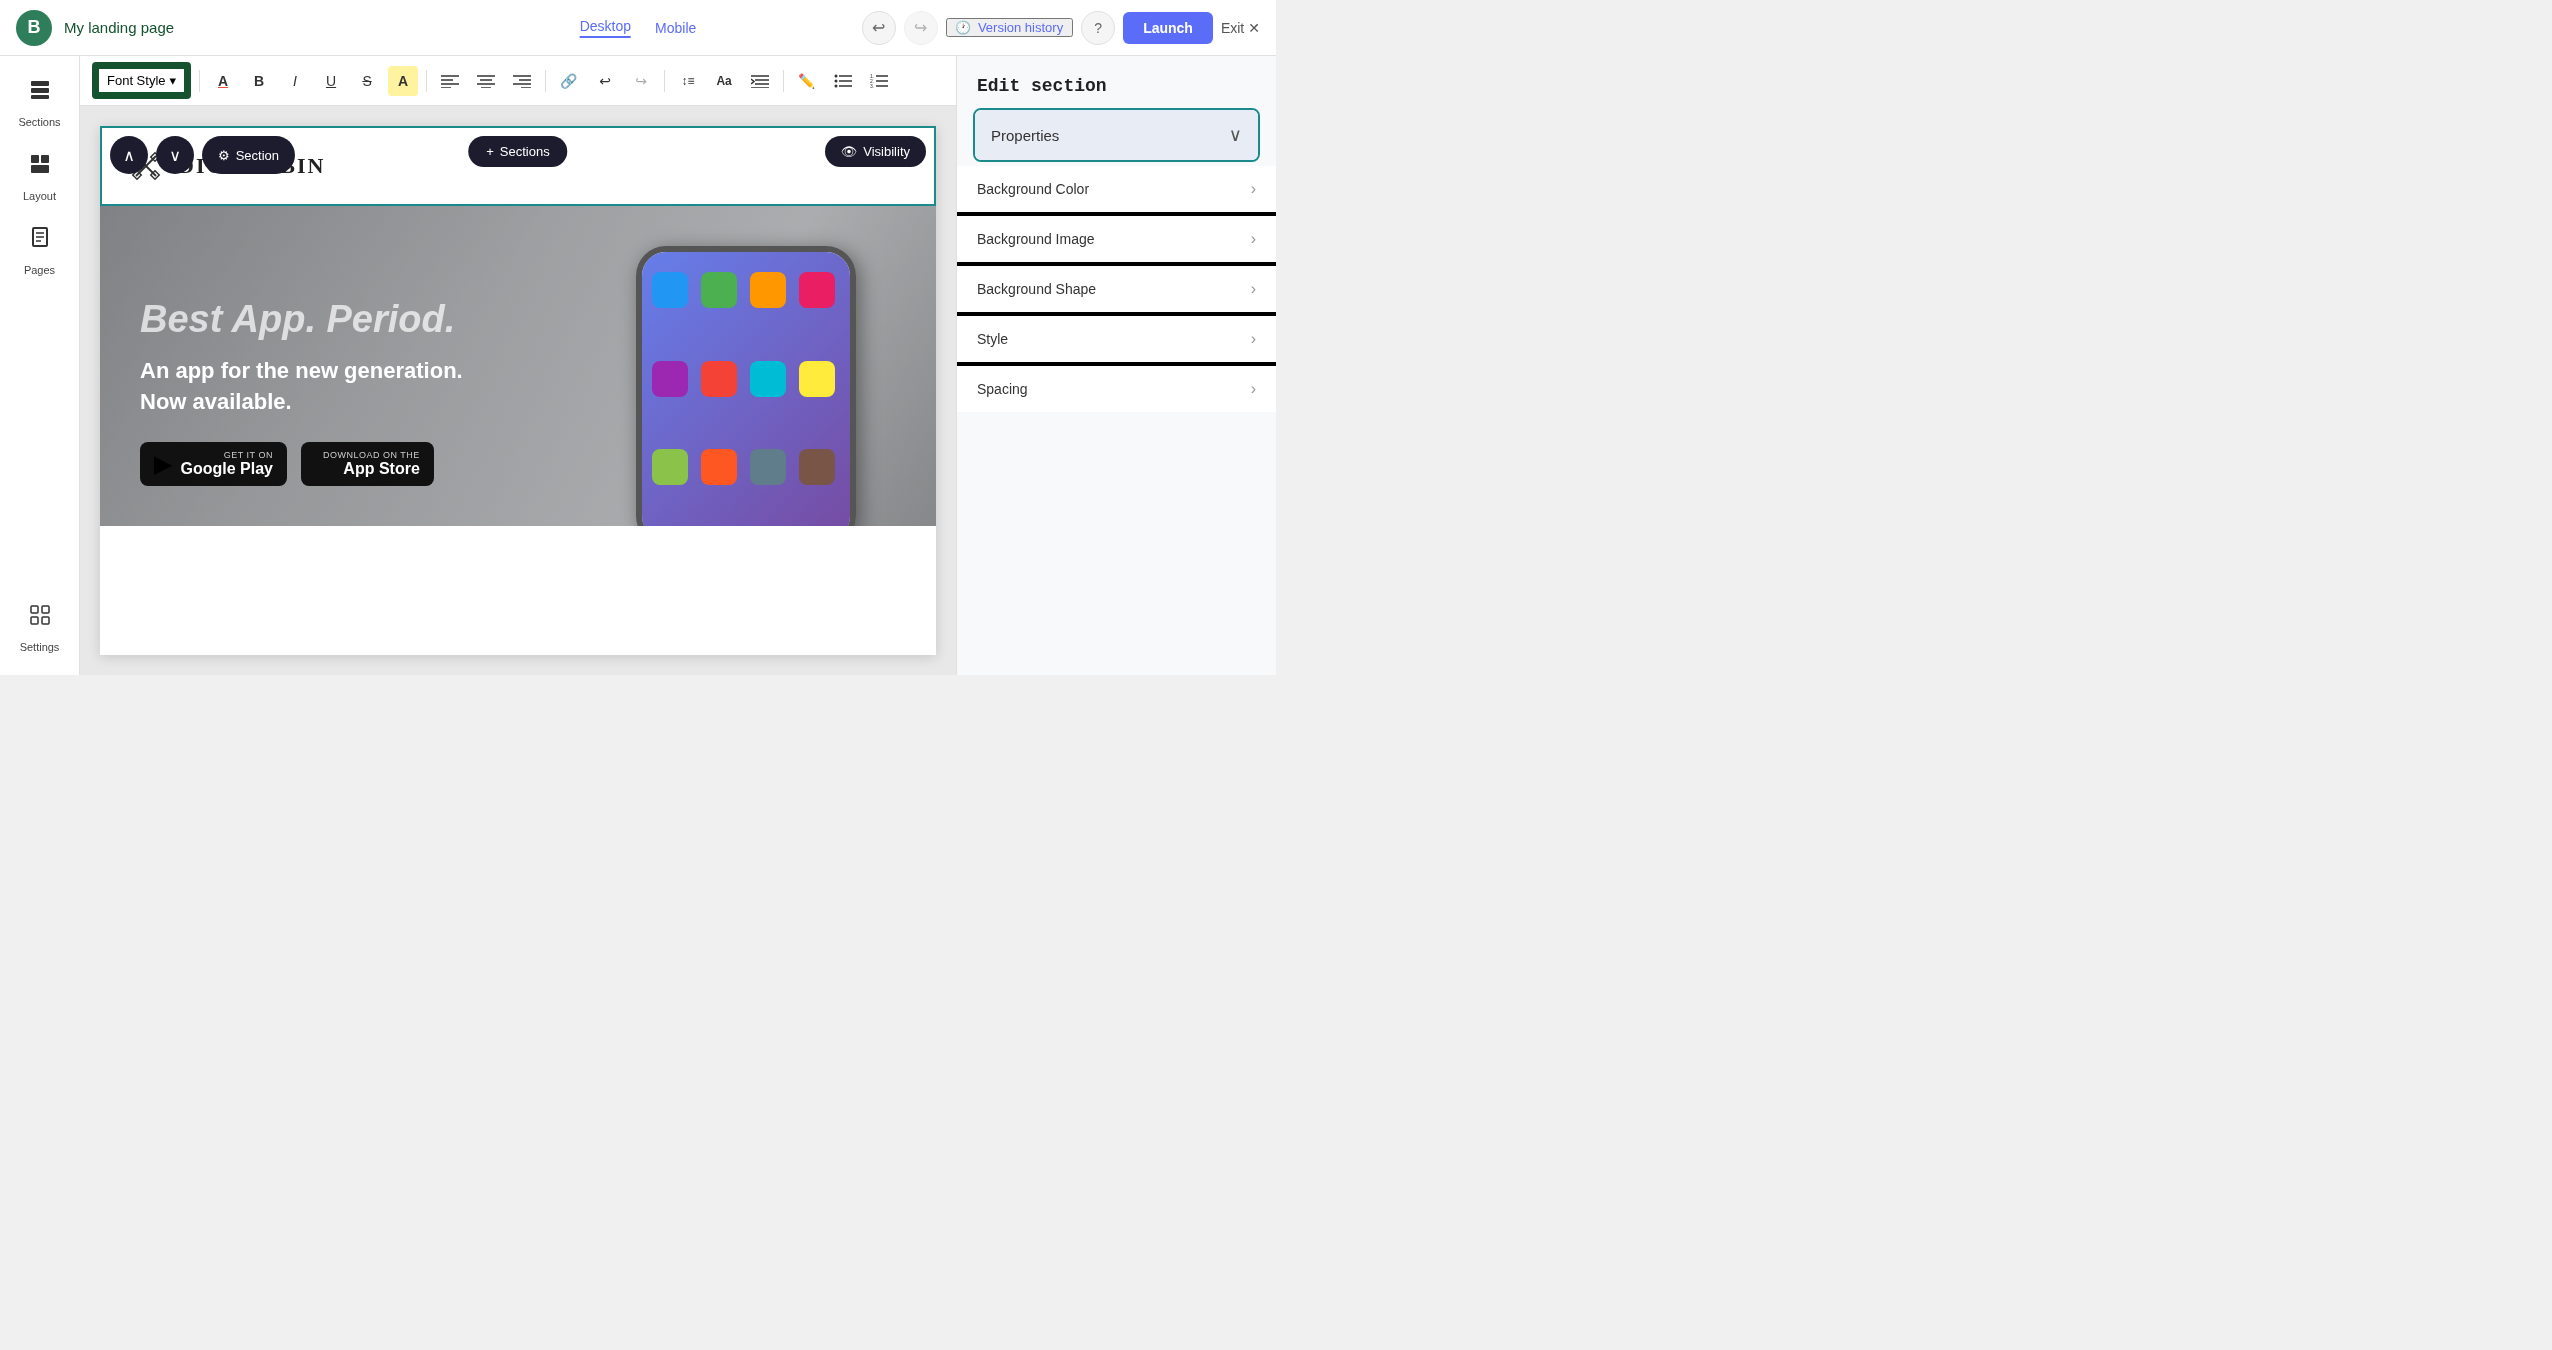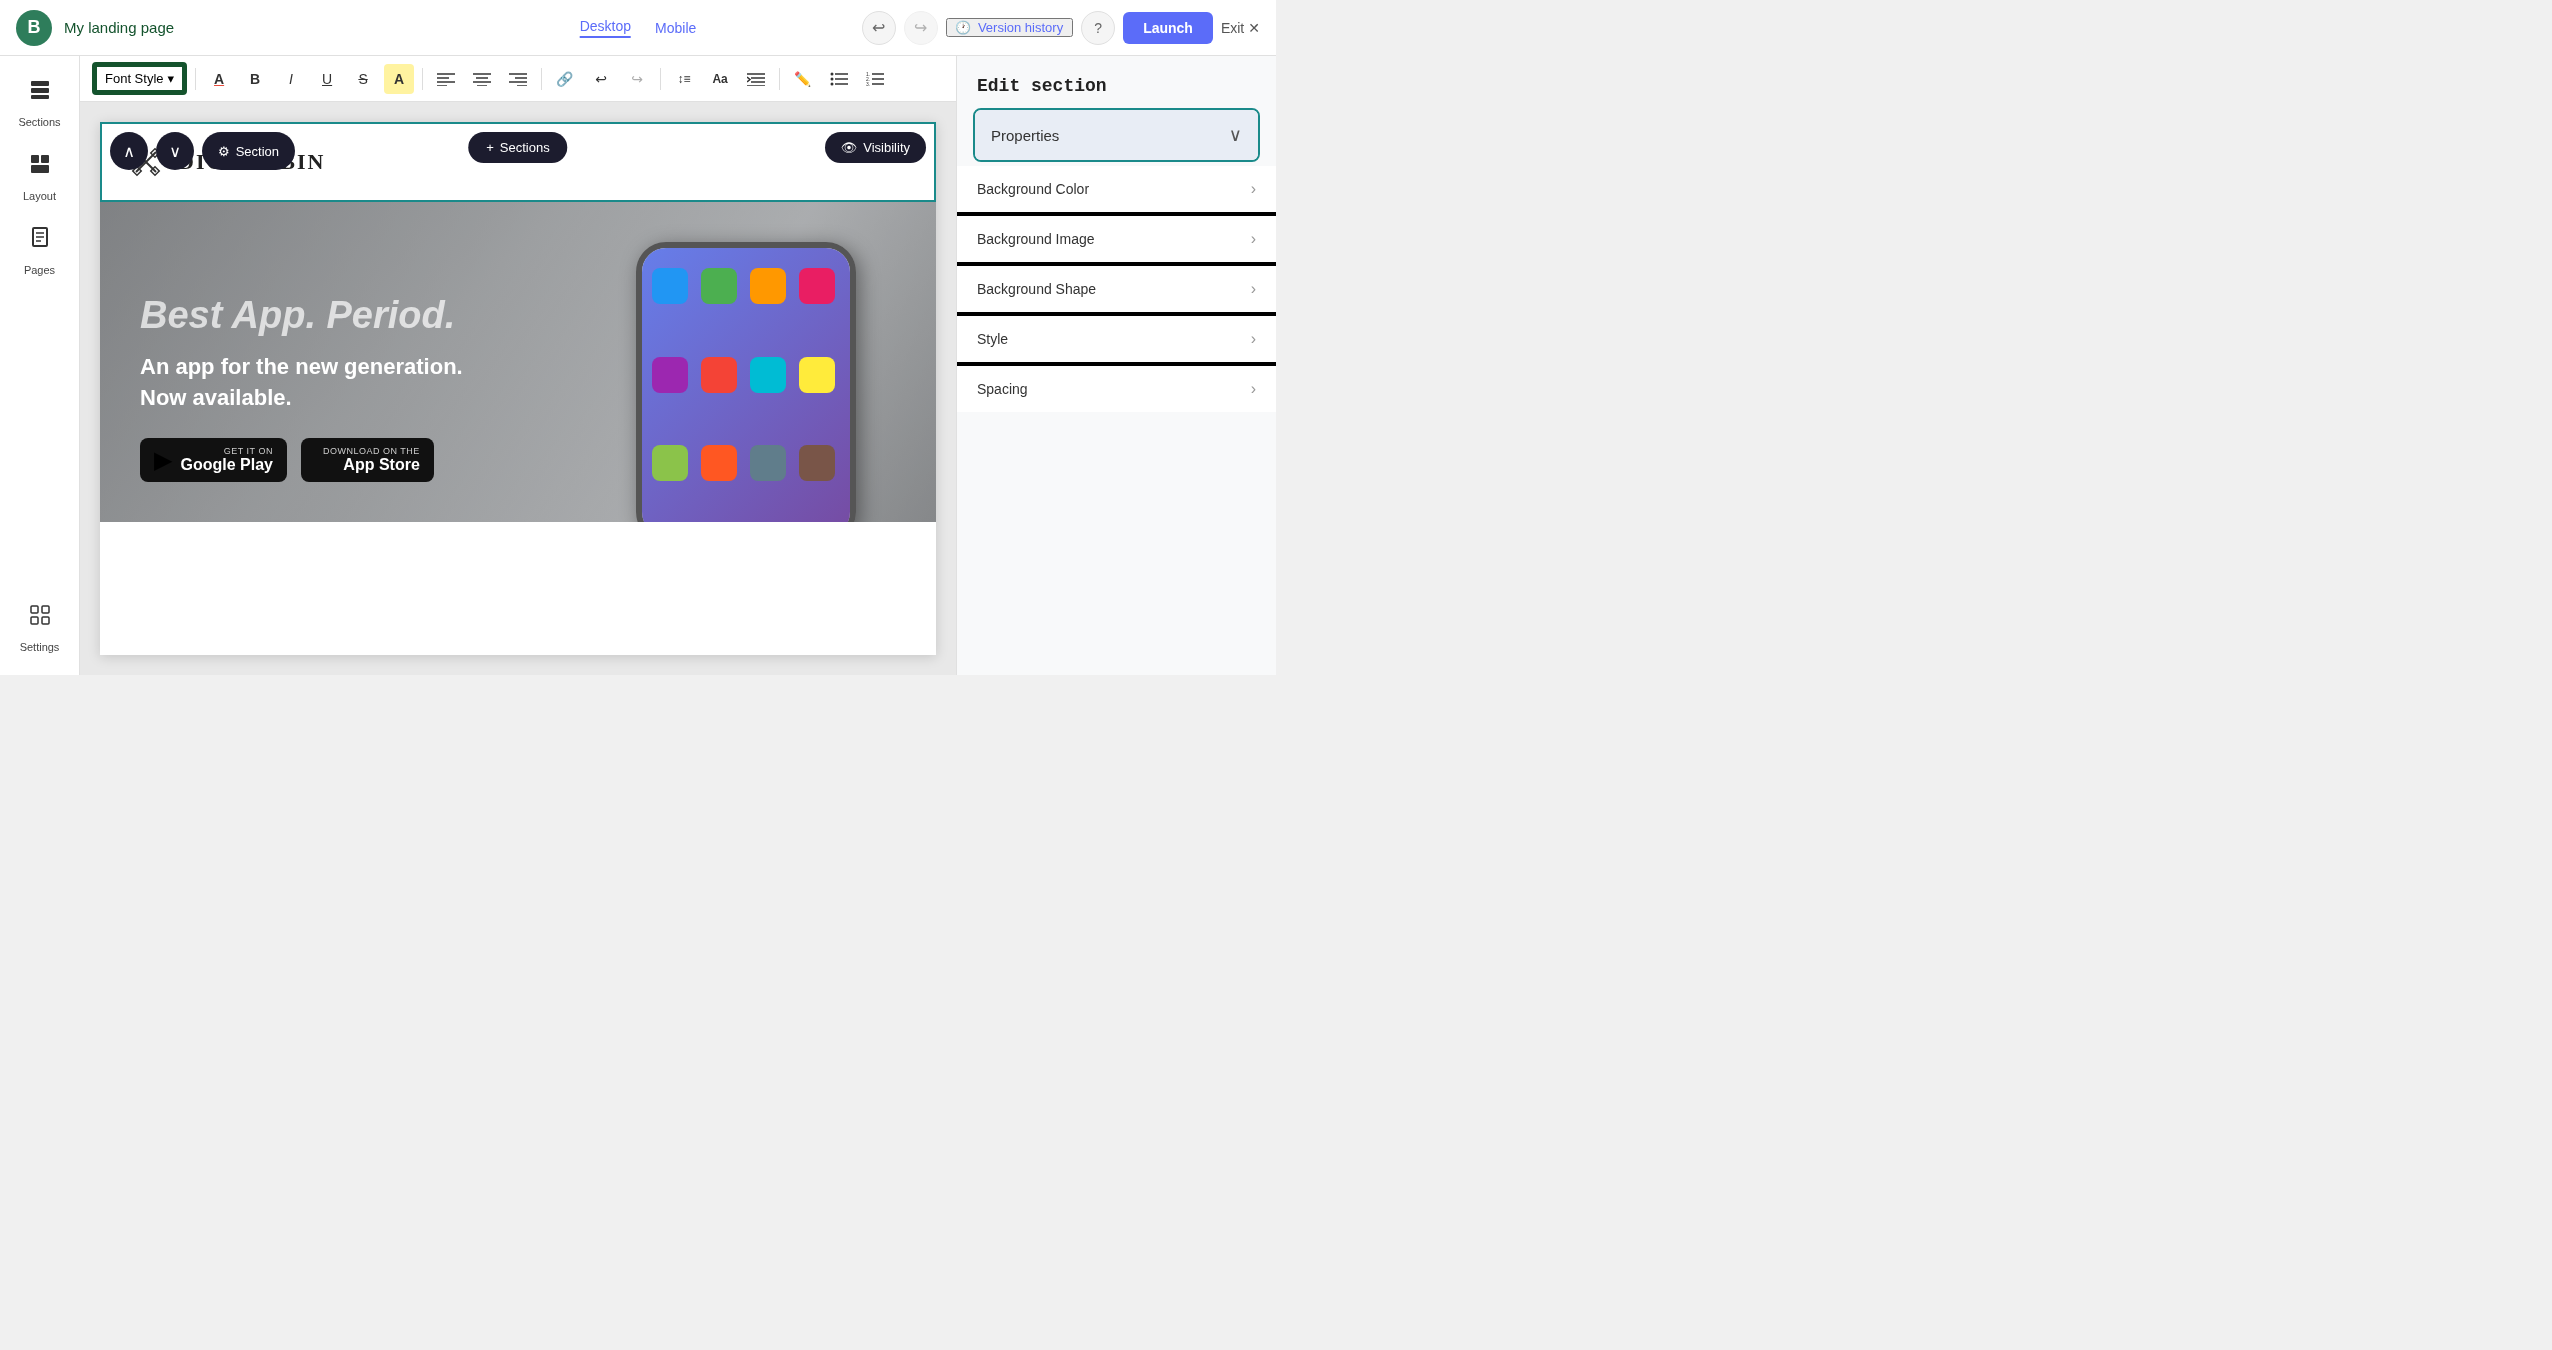--- a/index.html
+++ b/index.html
@@ -37,21 +37,21 @@
     .sidebar-item .label { font-size: 11px; color: #444; text-align: center; }
 
     
     .canvas-area { flex: 1; display: flex; flex-direction: column; overflow: hidden; background: #e8e8e8; }
 
     
     .toolbar {
       background: #fff; border-bottom: 1px solid #e0e0e0;
       padding: 6px 12px; display: flex; align-items: center; gap: 6px; flex-wrap: wrap; min-height: 46px;
     }
-    .toolbar-select { display: flex; align-items: center; gap: 4px; padding: 4px 8px; border: 5px solid #14532d; border-radius: 4px; font-size: 13px; cursor: pointer; }
+    .toolbar-select { display: flex; align-items: center; gap: 4px; padding: 4px 8px; border: 7px solid #14532d; border-radius: 4px; font-size: 13px; cursor: pointer; }
     .tool-btn { width: 30px; height: 30px; display: flex; align-items: center; justify-content: center; border: none; background: none; cursor: pointer; border-radius: 4px; font-size: 14px; color: #333; }
     .tool-sep { width: 1px; height: 22px; background: #ddd; margin: 0 2px; }
 
     
     .editor-canvas { flex: 1; padding: 20px; overflow: auto; display: flex; justify-content: center; }
     .page-frame { background: #fff; width: 100%; max-width: 1050px; box-shadow: 0 2px 12px rgba(0,0,0,0.15); }
 
     
     .section-header-wrapper {
       border: 2px solid #1a8a8a; position: relative; background: #fff;

